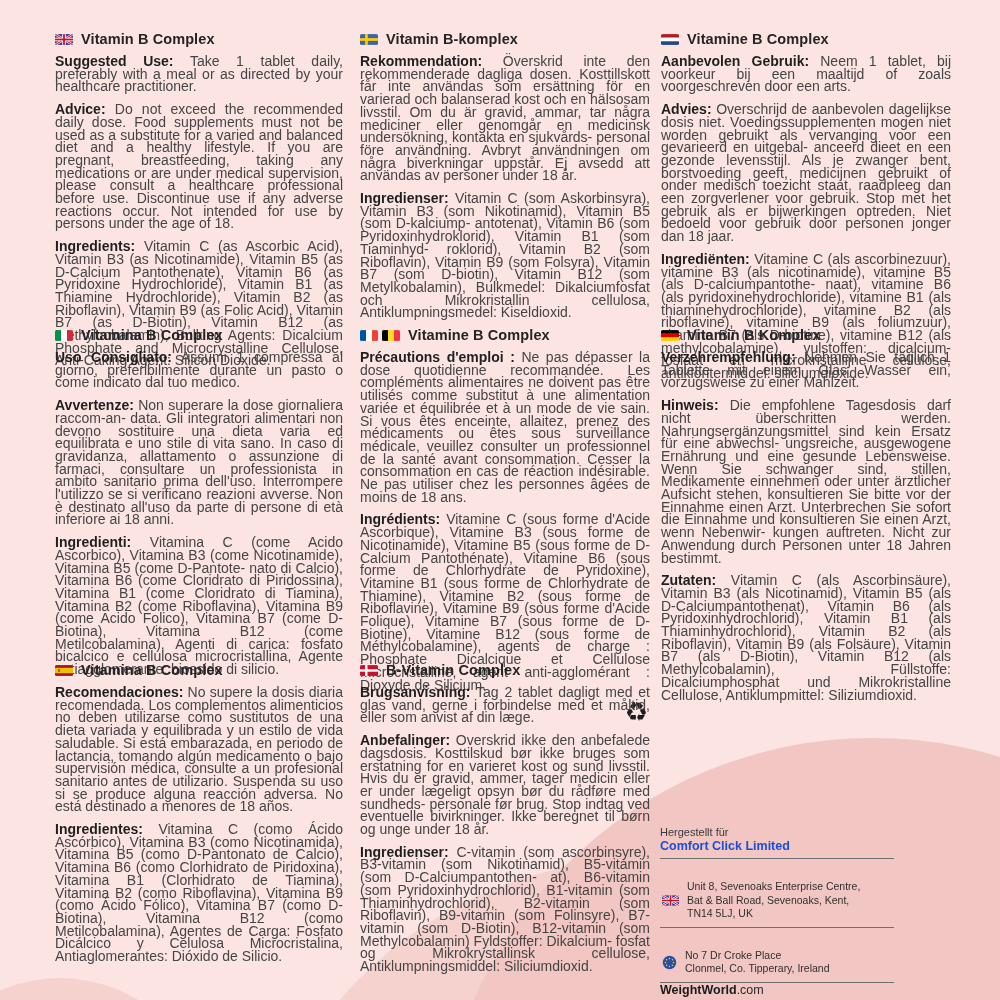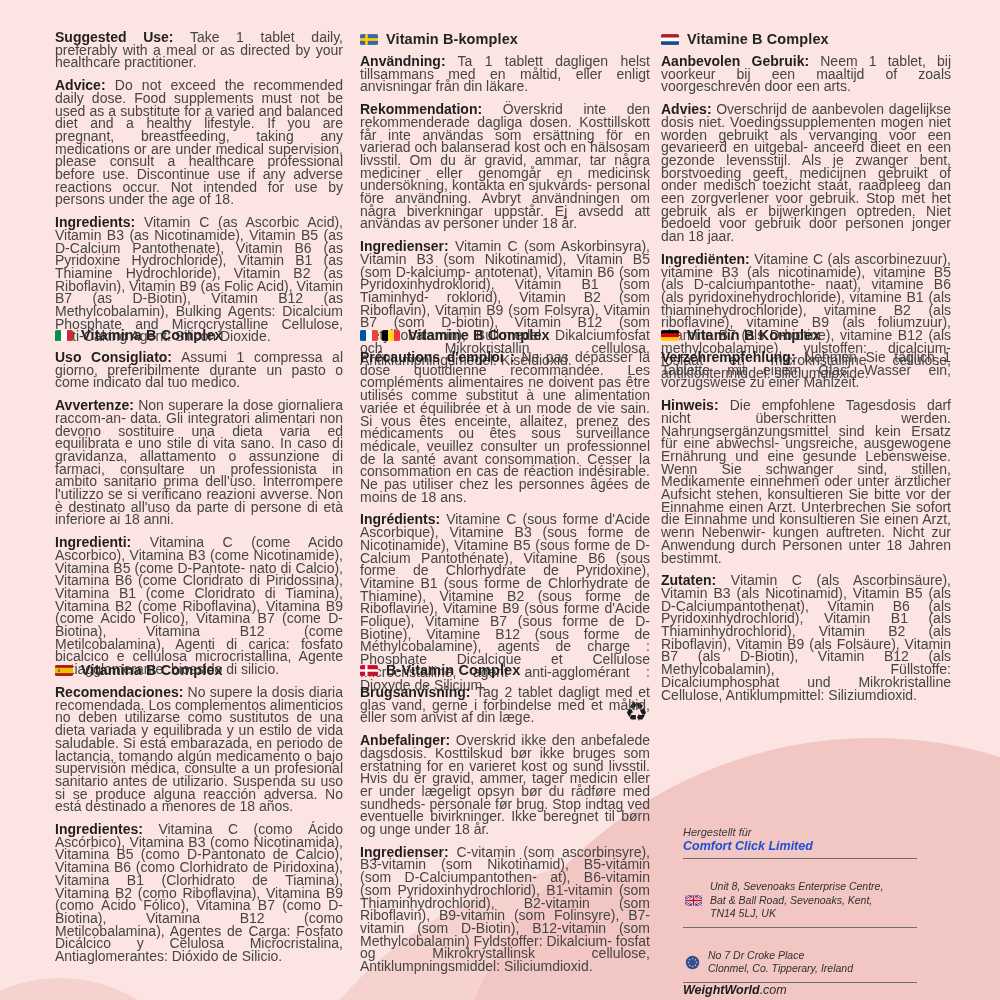--- a/index.html
+++ b/index.html
@@ -28,57 +28,70 @@
   .sec p {
     font-size:14px; line-height:12.7px; text-align:justify;
     margin-bottom:10px; color:#454545;
   }
   .sec p b { color:#1f1f1f; }
   .triman {
     text-align:right; font-size:26px; line-height:28px;
     color:#1c1c1c; padding-right:2px; margin-top:-3px;
   }
 
-  .mfg { position:absolute; left:683px; top:826px; width:234px; z-index:3; color:#333;font-style:italic; }
+  .mfg { position:absolute; left:660px; top:826px; width:234px; z-index:3; color:#333; }
   .mfg-prefix { font-size:11px; color:#3a3a3a; margin-bottom:1px; }
   .mfg-name { font-size:12.5px; font-weight:bold; color:#1d4ed8; margin-bottom:5px; }
   .mfg-row {
     display:flex; gap:8px; align-items:center;
     border-top:1px solid #6f6f6f; padding:21px 0 6px 0;
   }
   .mfg-row .flag { margin-left:2px; }
   .addr { font-size:10.5px; line-height:13.5px; color:#303030; }
   .mfg-site { border-top:1px solid #6f6f6f; font-size:12.5px; color:#2a2a2a; }
   .mfg-site b { color:#1b1b1b; }
 </style>
 </head>
 <body>
 
 <div class="circle circle-b"></div>
 <div class="circle circle-c"></div>
 <div class="circle circle-a"></div>
 
 <section class="sec" style="left:55px; top:31px; width:288px">
+  <h2 class="sec-title">
+    <span class="flag">
+      <svg width="18" height="11" viewBox="0 0 60 36">
+          <rect width="60" height="36" fill="#2b3990"></rect>
+          <path d="M0,0 60,36 M60,0 0,36" stroke="#fff" stroke-width="8"></path>
+          <path d="M0,0 60,36 M60,0 0,36" stroke="#c8102e" stroke-width="3.5"></path>
+          <rect x="24" width="12" height="36" fill="#fff"></rect>
+          <rect y="12" width="60" height="12" fill="#fff"></rect>
+          <rect x="27" width="6" height="36" fill="#c8102e"></rect>
+          <rect y="15" width="60" height="6" fill="#c8102e"></rect>
+        </svg>
+    </span>
+    <span>Vitamin B Complex</span>
+  </h2>
   <p><b>Suggested Use:</b> <span>Take 1 tablet daily, preferably with a meal or as directed by your healthcare practitioner.</span></p>
   <p><b>Advice:</b> <span>Do not exceed the recommended daily dose. Food supplements must not be used as a substitute for a varied and balanced diet and a healthy lifestyle. If you are pregnant, breastfeeding, taking any medications or are under medical supervision, please consult a healthcare professional before use. Discontinue use if any adverse reactions occur. Not intended for use by persons under the age of 18.</span></p>
   <p><b>Ingredients:</b> <span>Vitamin C (as Ascorbic Acid), Vitamin B3 (as Nicotinamide), Vitamin B5 (as D-Calcium Pantothenate), Vitamin B6 (as Pyridoxine Hydrochloride), Vitamin B1 (as Thiamine Hydrochloride), Vitamin B2 (as Riboflavin), Vitamin B9 (as Folic Acid), Vitamin B7 (as D-Biotin), Vitamin B12 (as Methylcobalamin), Bulking Agents: Dicalcium Phosphate and Microcrystalline Cellulose, Anti-Caking Agent: Silicon Dioxide.</span></p>
 </section>
 
 <section class="sec" style="left:360px; top:31px; width:290px">
   <h2 class="sec-title">
     <span class="flag">
       <svg width="18" height="11" viewBox="0 0 60 36">
           <rect width="60" height="36" fill="#3a66a7"></rect>
           <rect x="17" width="9" height="36" fill="#fecc02"></rect>
           <rect y="13.5" width="60" height="9" fill="#fecc02"></rect>
         </svg>
     </span>
     <span>Vitamin B-komplex</span>
   </h2>
-  <p><b>Användning:</b> <span>Ta 1 tablett dagligen helst tillsammans med en måltid, eller enligt anvisningar från din läkare.</span></p>
   <p><b>Rekommendation:</b> <span>Överskrid inte den rekommenderade dagliga dosen. Kosttillskott får inte användas som ersättning för en varierad och balanserad kost och en hälsosam livsstil. Om du är gravid, ammar, tar några mediciner eller genomgår en medicinsk undersökning, kontakta en sjukvårds- personal före användning. Avbryt användningen om några biverkningar uppstår. Ej avsedd att användas av personer under 18 år.</span></p>
   <p><b>Ingredienser:</b> <span>Vitamin C (som Askorbinsyra), Vitamin B3 (som Nikotinamid), Vitamin B5 (som D-kalciump- antotenat), Vitamin B6 (som Pyridoxinhydroklorid), Vitamin B1 (som Tiaminhyd- roklorid), Vitamin B2 (som Riboflavin), Vitamin B9 (som Folsyra), Vitamin B7 (som D-biotin), Vitamin B12 (som Metylkobalamin), Bulkmedel: Dikalciumfosfat och Mikrokristallin cellulosa, Antiklumpningsmedel: Kiseldioxid.</span></p>
 </section>
 
 <section class="sec" style="left:661px; top:31px; width:290px">
   <h2 class="sec-title">
     <span class="flag">
       <svg width="18" height="11" viewBox="0 0 60 36">
           <rect width="60" height="12" fill="#ae1c28"></rect>
           <rect y="12" width="60" height="12" fill="#fff"></rect>

